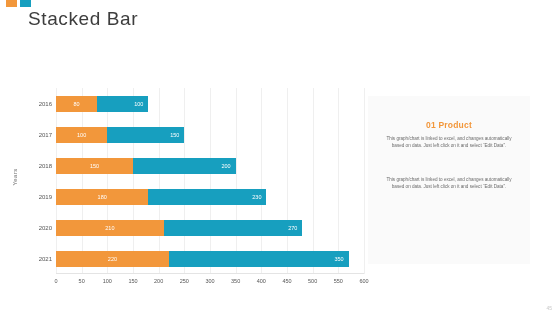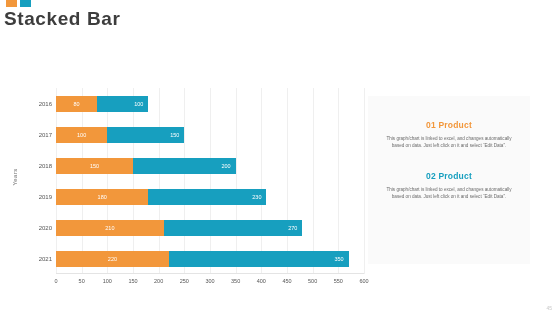--- a/index.html
+++ b/index.html
@@ -11,22 +11,22 @@
     position:relative;
   }
   
   .logo{position:absolute;left:6px;top:-4px;width:26px;height:11px;display:flex;}
   .logo .sq{width:11px;height:11px;}
   .logo .sq.orange{background:#F2973B;}
   .logo .sq.teal{background:#179FBF;margin-left:3px;}
 
   
   .page-title{
-    position:absolute;left:4px;top:8px;
-    font-size:19px;color:#3d3d3d;letter-spacing:.6px;font-weight:700;
+    position:absolute;left:28px;top:8px;
+    font-size:19px;color:#3d3d3d;letter-spacing:.6px;font-weight:400;
   }
 
   
   .slide-body{position:absolute;left:0;top:64px;width:560px;height:240px;}
 
   
   .info-panel{
     position:absolute;left:368px;top:32px;width:162px;height:168px;
     background:#fafafa;
   }
@@ -189,20 +189,19 @@
         <div class="xtick" style="left: 100%;">600</div>
       </div>
   </div>
 
   <div class="info-panel">
     <div class="info-block blk1">
       <div class="info-title c1">01 Product</div>
       <div class="info-body">This graph/chart is linked to excel, and changes automatically based on data. Just left click on it and select “Edit Data”.</div>
     </div>
     <div class="info-block blk2">
-      <div class="info-title c2">02 Product</div>
       <div class="info-body">This graph/chart is linked to excel, and changes automatically based on data. Just left click on it and select “Edit Data”.</div>
     </div>
   </div>
 
 </div>
 
 <div class="page-number">45</div>
 
 </body></html>

